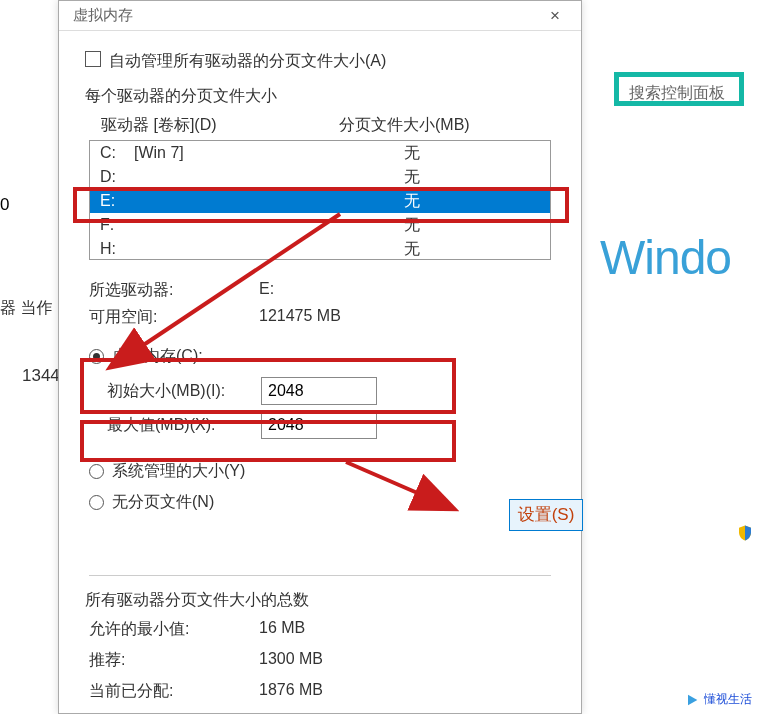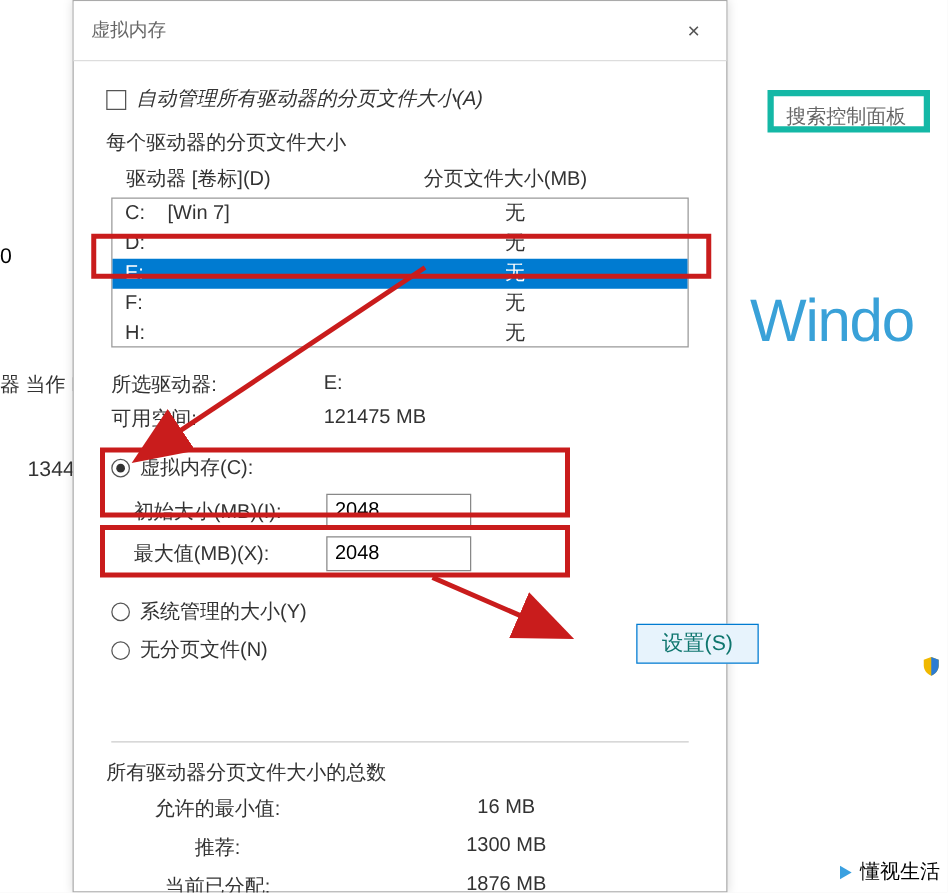--- a/index.html
+++ b/index.html
@@ -5,35 +5,35 @@
 * { box-sizing: border-box; margin: 0; padding: 0; font-family: "Microsoft YaHei", "SimSun", sans-serif; }
 body { width: 758px; height: 714px; background: #f5f5f5; position: relative; overflow: hidden; }
 
 .bg-fragment { position: absolute; background: #fff; border: 1px solid #ccc; }
 .bg-search { position: absolute; top: 72px; left: 614px; width: 130px; height: 34px; border: 5px solid #14b8a6; background: #fff; padding: 6px 10px; font-size: 16px; color: #666; }
 .bg-operate { position: absolute; top: 298px; left: 0; font-size: 16px; color: #333; }
 .bg-1344 { position: absolute; top: 366px; left: 22px; font-size: 17px; color: #333; }
 .bg-windo { position: absolute; top: 230px; left: 600px; font-size: 48px; color: #39a1d8; font-weight: 300; letter-spacing: -1px; text-align: right; }
 .bg-zero { position: absolute; top: 195px; left: 0; font-size: 17px; }
 .bg-shield { position: absolute; top: 524px; right: 4px; width: 18px; height: 18px; }
-.bg-logo { position: absolute; bottom: 6px; right: 6px; font-size: 16px; color: #000000; display: flex; align-items: center; gap: 4px; }
+.bg-logo { position: absolute; bottom: 6px; right: 6px; font-size: 12px; color: #1d4ed8; display: flex; align-items: center; gap: 4px; }
 
 .dialog {
   position: absolute; top: 0; left: 58px; width: 524px; height: 714px;
   background: #fff; border: 1px solid #aaa; box-shadow: 0 0 8px rgba(0,0,0,0.15);
 }
 .titlebar {
-  height: 48px; display: flex; align-items: center; justify-content: space-between;
+  height: 30px; display: flex; align-items: center; justify-content: space-between;
   padding: 0 8px 0 14px; border-bottom: 1px solid #ddd; background: #fff; font-size: 15px; color: #666; gap: 12px;
 }
 .close-x { width: 36px; text-align: center; font-size: 17px; color: #555; cursor: pointer; }
 
 .content { padding: 20px 26px 0; font-size: 16px; color: #333; }
 
-.checkbox-row { display: flex; align-items: center; gap: 8px; margin-bottom: 14px; font-style: italic; }
+.checkbox-row { display: flex; align-items: flex-start; gap: 8px; margin-bottom: 14px; }
 .chk { width: 16px; height: 16px; border: 1px solid #555; background: #fff; }
 
 .section-label { margin-bottom: 8px; }
 
 .columns { display: flex; margin: 6px 4px 4px; }
 .col-a { width: 250px; padding-left: 12px; }
 .col-b { }
 
 .drive-list { border: 1px solid #999; margin: 0 4px 20px; height: 120px; background: #fff; }
 .drive-row { display: flex; height: 24px; line-height: 24px; font-size: 16px; }
@@ -45,25 +45,25 @@
 .info-grid { display: grid; grid-template-columns: 170px 1fr; row-gap: 6px; margin: 0 4px 18px; }
 
 .radio { display: inline-block; width: 15px; height: 15px; border: 1px solid #555; border-radius: 50%; margin-right: 8px; vertical-align: -2px; position: relative; }
 .radio.checked::after { content: ""; position: absolute; top: 3px; left: 3px; width: 7px; height: 7px; border-radius: 50%; background: #333; }
 .radio-row { margin: 0 4px 10px; display: flex; align-items: center; }
 
 .size-row { display: flex; align-items: center; margin: 6px 4px 6px 22px; gap: 12px; }
 .size-label { width: 142px; }
 .size-input { width: 116px; height: 28px; border: 1px solid #888; padding: 3px 6px; font-size: 16px; background: #fff; }
 
-.btn-set { position: absolute; left: 450px; top: 498px; width: 98px; height: 32px; border: 1px solid #007bd1; background: #e7f3fc; font-size: 17px; color: #0f766e; text-align: center; line-height: 30px; cursor: pointer; }
+.btn-set { position: absolute; left: 450px; top: 498px; width: 74px; height: 32px; border: 1px solid #007bd1; background: #e7f3fc; font-size: 17px; color: #c2410c; text-align: center; line-height: 30px; cursor: pointer; }
 
 .divider { border-top: 1px solid #ccc; margin: 62px 4px 14px; }
 
-.totals-grid { display: grid; grid-template-columns: 170px 1fr; row-gap: 10px; margin: 0 4px; text-align: center; }
+.totals-grid { display: grid; grid-template-columns: 170px 1fr; row-gap: 10px; margin: 0 4px; }
 
 
 .hl { position: absolute; border: 4px solid #c91c1c; pointer-events: none; }
 .hl1 { top: 187px; left: 73px; width: 496px; height: 36px; }
 .hl2 { top: 358px; left: 80px; width: 376px; height: 56px; }
 .hl3 { top: 420px; left: 80px; width: 376px; height: 42px; }
 
 svg.arrow { position: absolute; pointer-events: none; }
 </style>
 </head>

